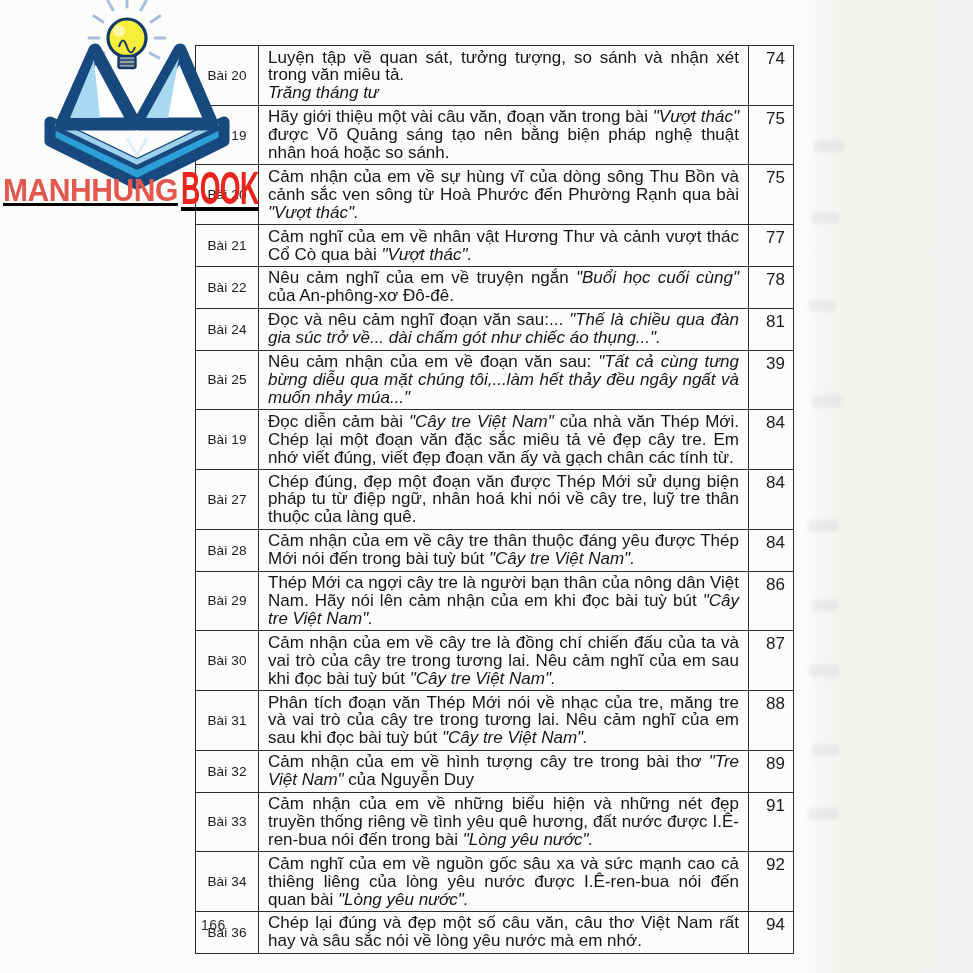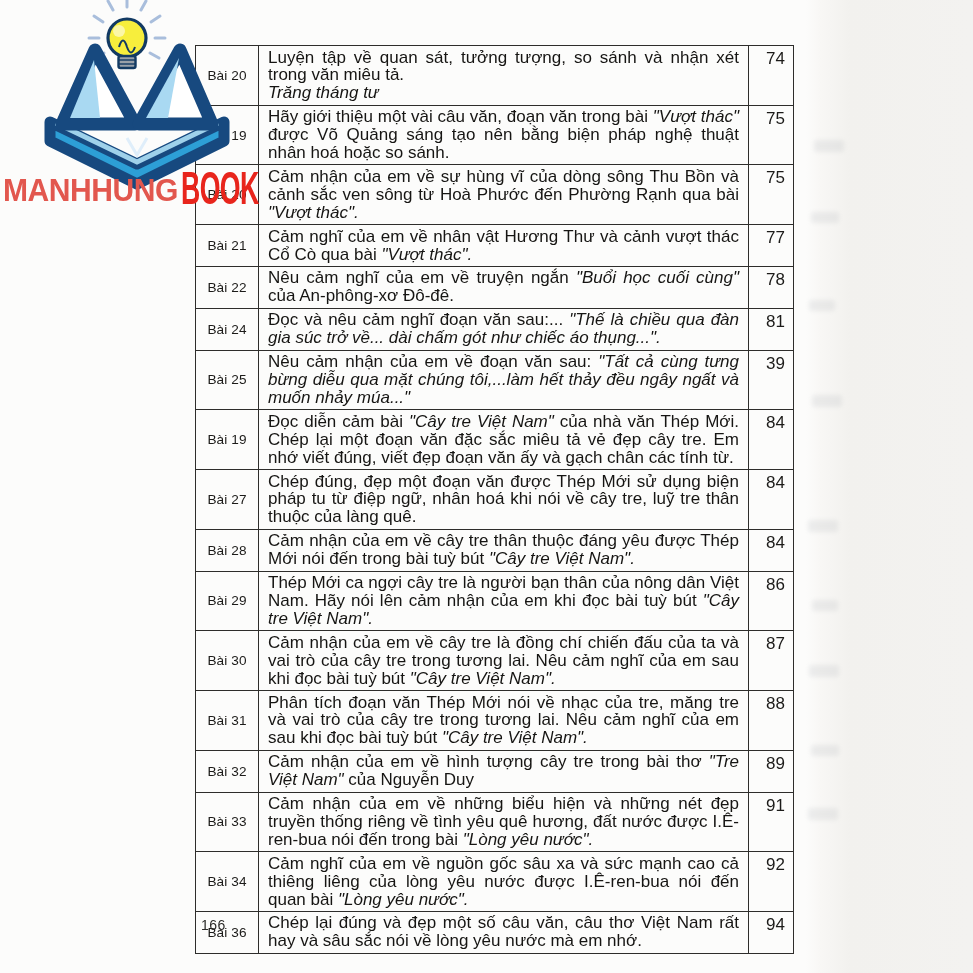--- a/index.html
+++ b/index.html
@@ -36,20 +36,21 @@
     position:absolute; left:201px; top:917px;
     font-size:14px; color:#2c2b29; letter-spacing:0.5px; z-index:2;
   }
 
   
   .logo { position:absolute; left:0; top:0; width:340px; height:230px; z-index:5; }
   .logo svg { position:absolute; left:0; top:0; }
   .logo-text {
     position:absolute; left:3px; top:168px; display:flex; align-items:flex-end;
     white-space:nowrap;
+    text-decoration:underline;
   }
   .brand-a {
     font-size:31px; font-weight:700; letter-spacing:-0.5px; line-height:1;
     display:inline-block; transform:scaleX(0.97); transform-origin:left bottom;
   }
   .brand-b {
     font-size:46px; font-weight:700; letter-spacing:-1px; line-height:0.82;
     display:inline-block; transform:scaleX(0.58) translateY(2px); transform-origin:left bottom;
     margin-left:-2px;
   }

